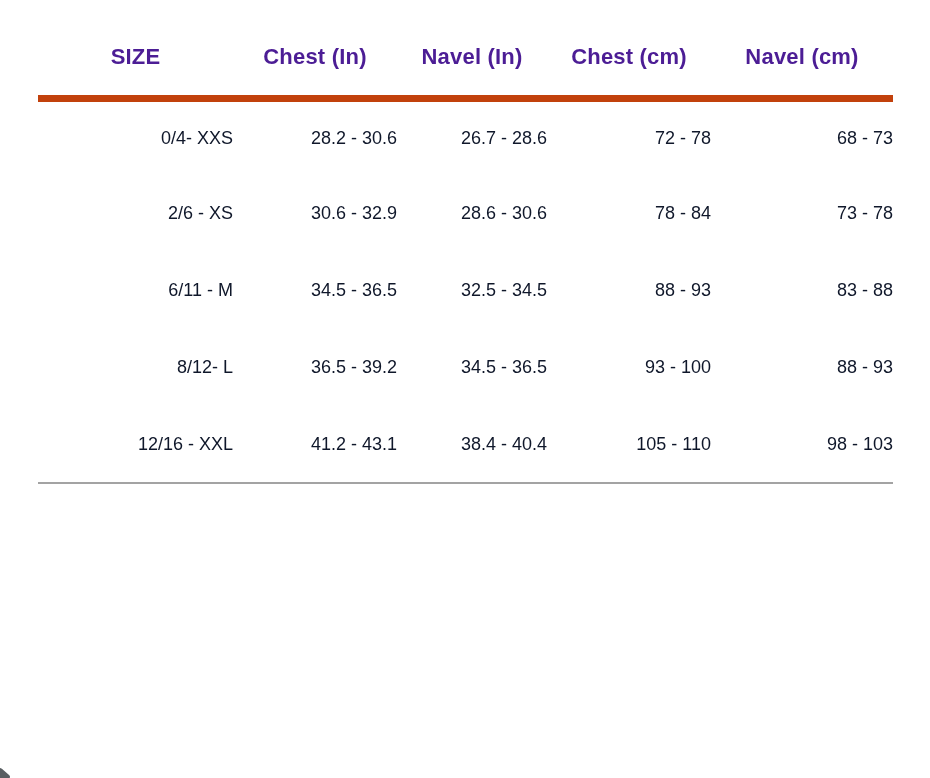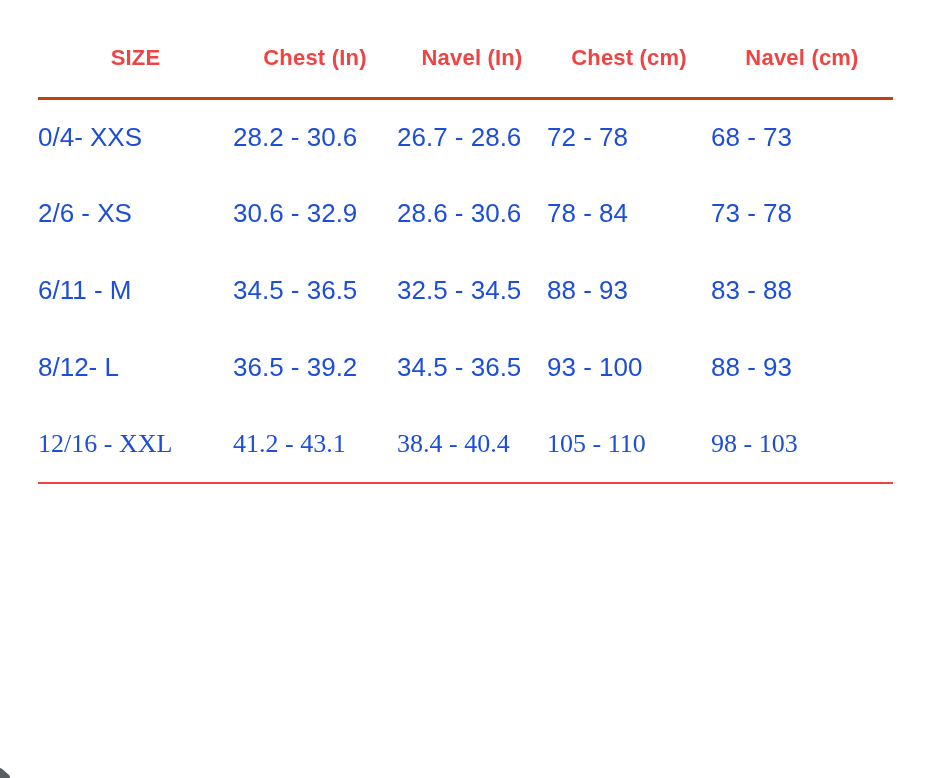--- a/index.html
+++ b/index.html
@@ -24,38 +24,37 @@
   }
   col.c-size  { width: 195px; }
   col.c-chin  { width: 164px; }
   col.c-navin { width: 150px; }
   col.c-chcm  { width: 164px; }
   col.c-navcm { width: 182px; }
   table.size-chart th {
     height: 78px;
     font-size: 22px;
     font-weight: bold;
-    color: #ef4444;
+    color: #4c1d95;
     text-align: center;
     vertical-align: middle;
-    border-bottom: 3px solid #c2410c;
+    border-bottom: 7px solid #c2410c;
     letter-spacing: 0.2px;
   }
   table.size-chart td {
     height: 77px;
-    font-size: 26px;
+    font-size: 18px;
     font-weight: normal;
-    color: #1d4ed8;
-    text-align: left;
+    color: #0f172a;
+    text-align: right;
     vertical-align: middle;
     border: none;
   }
   table.size-chart tbody tr:last-child td {
-    border-bottom: 2px solid #ef4444;
-    font-family: Liberation Serif, serif;
+    border-bottom: 2px solid #a3a3a3;
   }
   .corner-fragment {
     position: absolute;
     left: -7px;
     bottom: -7px;
     width: 15px;
     height: 15px;
     background: #595e62;
     border-radius: 3px;
     transform: rotate(40deg);

